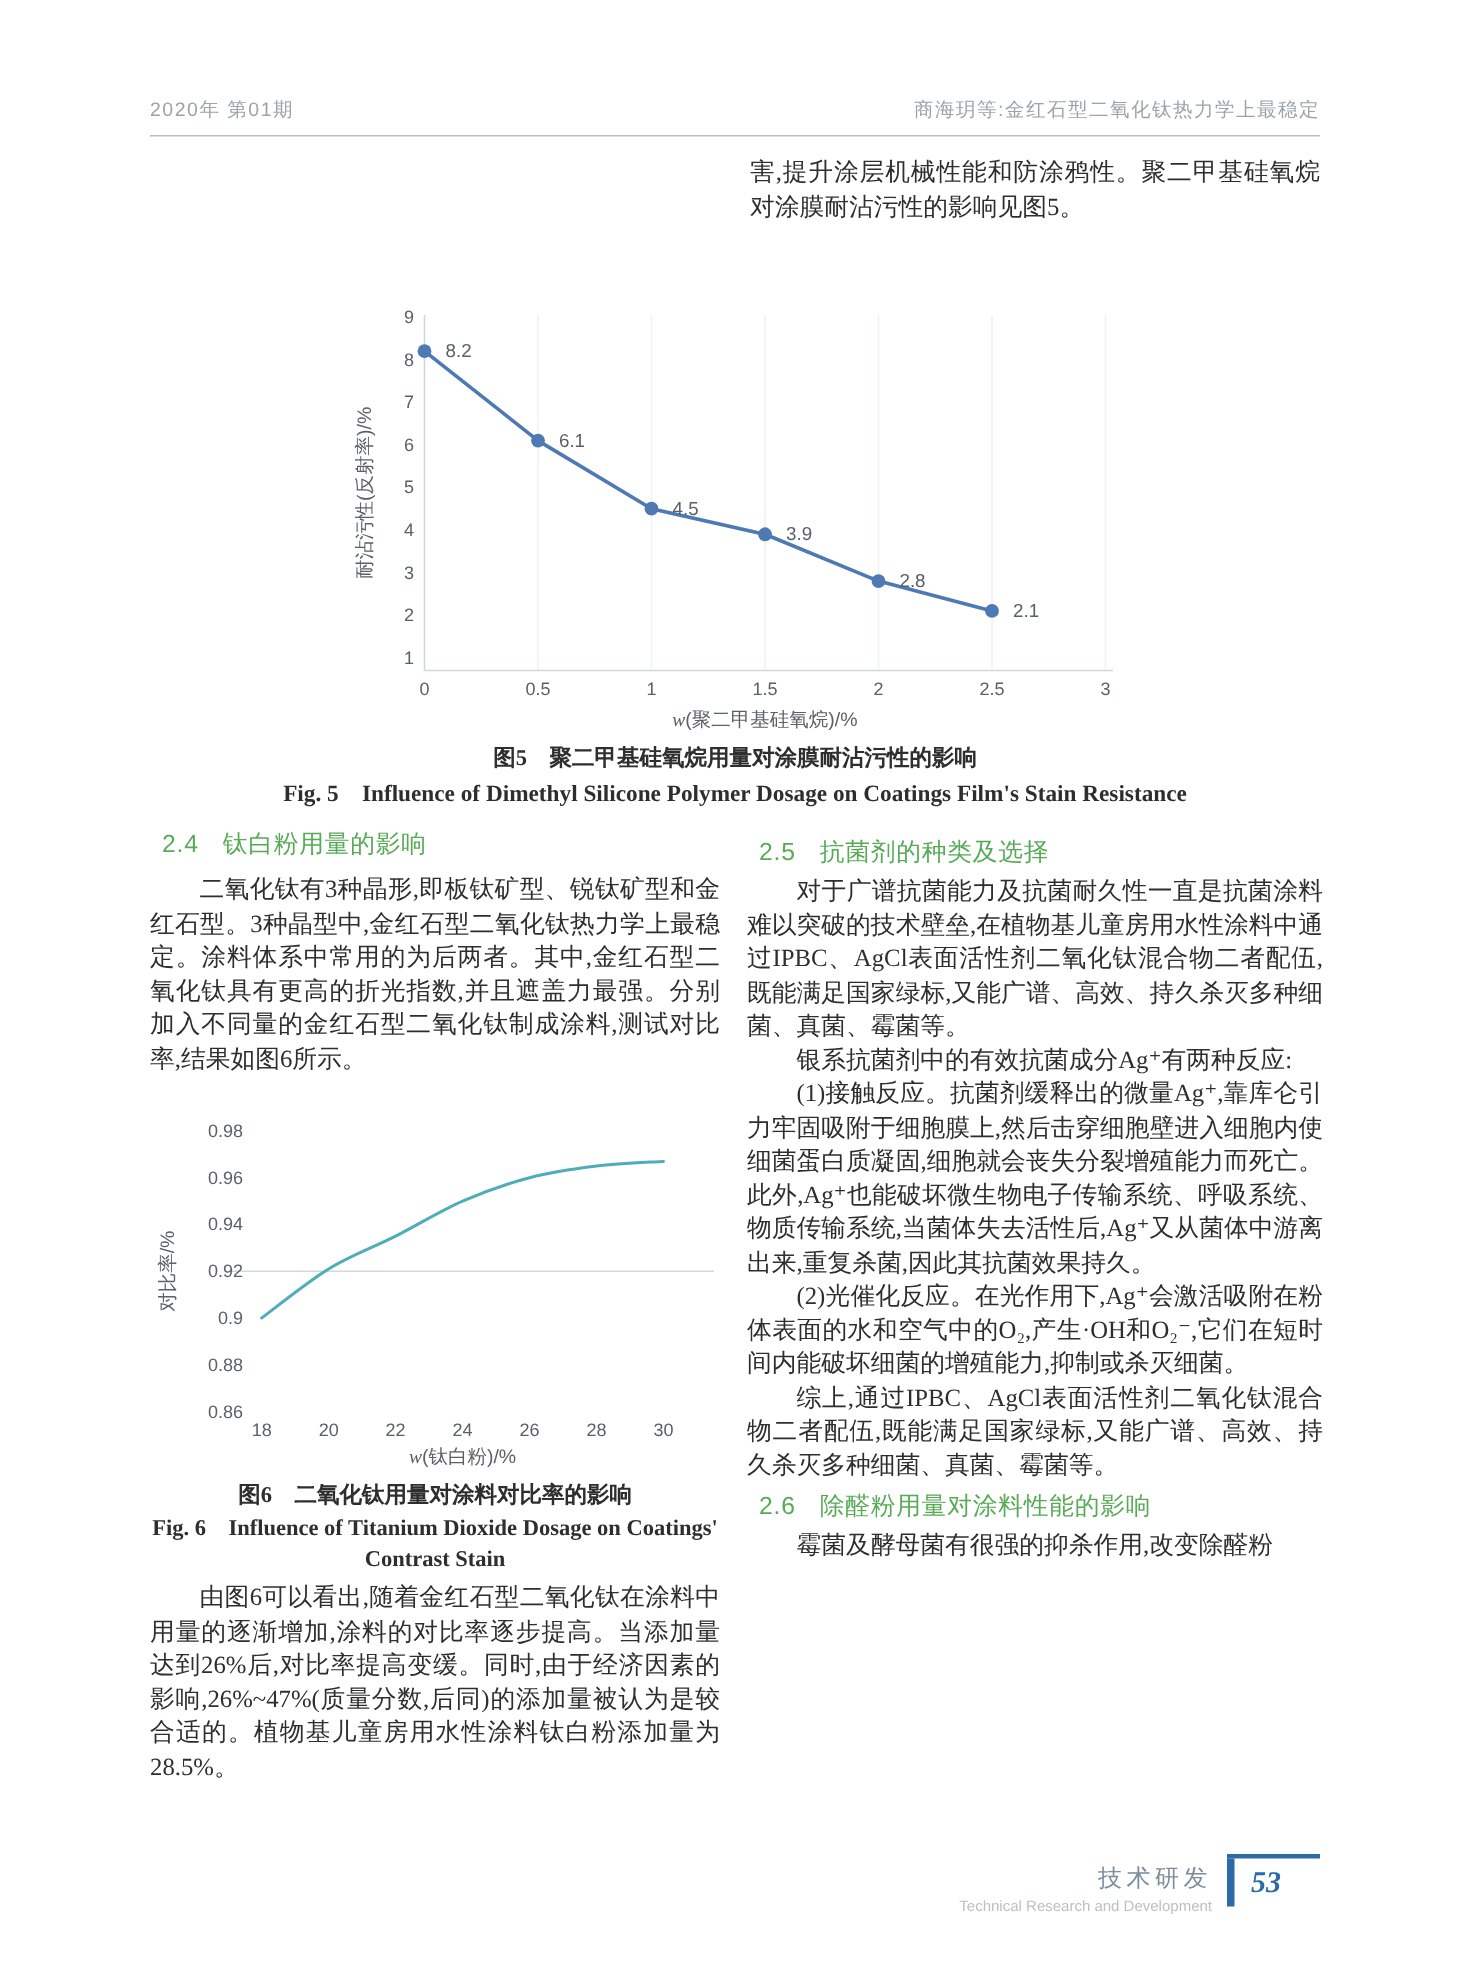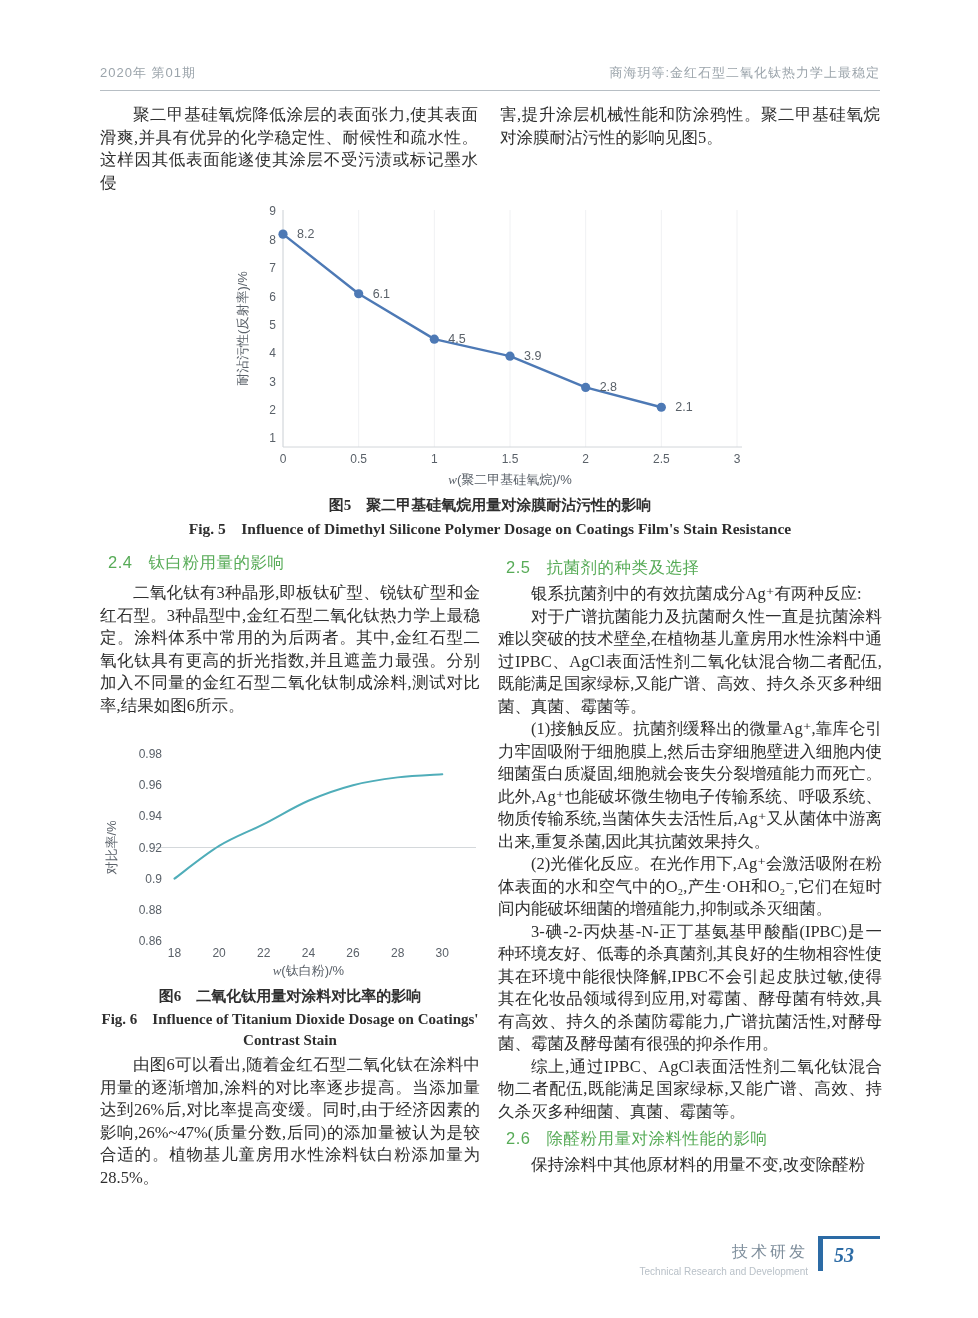--- a/index.html
+++ b/index.html
@@ -53,23 +53,20 @@
 </head>
 <body>
 
 <div class="page">
 
   <div class="header">
     <span>2020年 第01期</span>
     <span>商海玥等:金红石型二氧化钛热力学上最稳定</span>
   </div>
 
-  <div class="col intro-left">
-    <p class="para">聚二甲基硅氧烷降低涂层的表面张力,使其表面滑爽,并具有优异的化学稳定性、耐候性和疏水性。这样因其低表面能遂使其涂层不受污渍或标记墨水侵</p>
-  </div>
   <div class="col intro-right">
     <p class="para noindent">害,提升涂层机械性能和防涂鸦性。聚二甲基硅氧烷对涂膜耐沾污性的影响见图5。</p>
   </div>
 
   <div class="fig5-wrap">
     <div class="fig5-chart"><svg viewBox="0 0 518 293" width="518" height="293">
           <line x1="51" x2="51" y1="10" y2="247" stroke="#f0f1f3" stroke-width="1"></line>
           <line x1="126.66666666666666" x2="126.66666666666666" y1="10" y2="247" stroke="#f0f1f3" stroke-width="1"></line>
           <line x1="202.33333333333331" x2="202.33333333333331" y1="10" y2="247" stroke="#f0f1f3" stroke-width="1"></line>
           <line x1="278" x2="278" y1="10" y2="247" stroke="#f0f1f3" stroke-width="1"></line>
@@ -148,30 +145,29 @@
   </div>
 
   <div class="col s24-p2">
     <p class="para">由图6可以看出,随着金红石型二氧化钛在涂料中用量的逐渐增加,涂料的对比率逐步提高。当添加量达到26%后,对比率提高变缓。同时,由于经济因素的影响,26%~47%(质量分数,后同)的添加量被认为是较合适的。植物基儿童房用水性涂料钛白粉添加量为28.5%。</p>
   </div>
 
   <div class="right-col">
     <div class="sec-head inline-head s25-head-block">
       <span class="num">2.5</span><span>抗菌剂的种类及选择</span>
     </div>
+    <p class="para">对于广谱抗菌能力及抗菌耐久性一直是抗菌涂料难以突破的技术壁垒,在植物基儿童房用水性涂料中通过IPBC、AgCl表面活性剂二氧化钛混合物二者配伍,既能满足国家绿标,又能广谱、高效、持久杀灭多种细菌、真菌、霉菌等。</p>
     <p class="para">银系抗菌剂中的有效抗菌成分Ag⁺有两种反应:</p>
-    <p class="para">对于广谱抗菌能力及抗菌耐久性一直是抗菌涂料难以突破的技术壁垒,在植物基儿童房用水性涂料中通过IPBC、AgCl表面活性剂二氧化钛混合物二者配伍,既能满足国家绿标,又能广谱、高效、持久杀灭多种细菌、真菌、霉菌等。</p>
     <p class="para">(1)接触反应。抗菌剂缓释出的微量Ag⁺,靠库仑引力牢固吸附于细胞膜上,然后击穿细胞壁进入细胞内使细菌蛋白质凝固,细胞就会丧失分裂增殖能力而死亡。此外,Ag⁺也能破坏微生物电子传输系统、呼吸系统、物质传输系统,当菌体失去活性后,Ag⁺又从菌体中游离出来,重复杀菌,因此其抗菌效果持久。</p>
     <p class="para">(2)光催化反应。在光作用下,Ag⁺会激活吸附在粉体表面的水和空气中的O₂,产生·OH和O₂⁻,它们在短时间内能破坏细菌的增殖能力,抑制或杀灭细菌。</p>
-    <p class="para">3-碘-2-丙炔基-N-正丁基氨基甲酸酯(IPBC)是一种环境友好、低毒的杀真菌剂,其良好的生物相容性使其在环境中能很快降解,IPBC不会引起皮肤过敏,使得其在化妆品领域得到应用,对霉菌、酵母菌有特效,具有高效、持久的杀菌防霉能力,广谱抗菌活性,对酵母菌、霉菌及酵母菌有很强的抑杀作用。</p>
     <p class="para">综上,通过IPBC、AgCl表面活性剂二氧化钛混合物二者配伍,既能满足国家绿标,又能广谱、高效、持久杀灭多种细菌、真菌、霉菌等。</p>
     <div class="sec-head inline-head">
       <span class="num">2.6</span><span>除醛粉用量对涂料性能的影响</span>
     </div>
-    <p class="para">保持涂料中其他原材料的用量不变,改变除醛粉</p>
+    <p class="para">霉菌及酵母菌有很强的抑杀作用,改变除醛粉</p>
   </div>
 
   <div class="footer">
     <div class="footer-titles">
       <div class="footer-zh">技术研发</div>
       <div class="footer-en">Technical Research and Development</div>
     </div>
     <div class="page-badge">
       <div class="topline"></div>
       <div class="inner">

